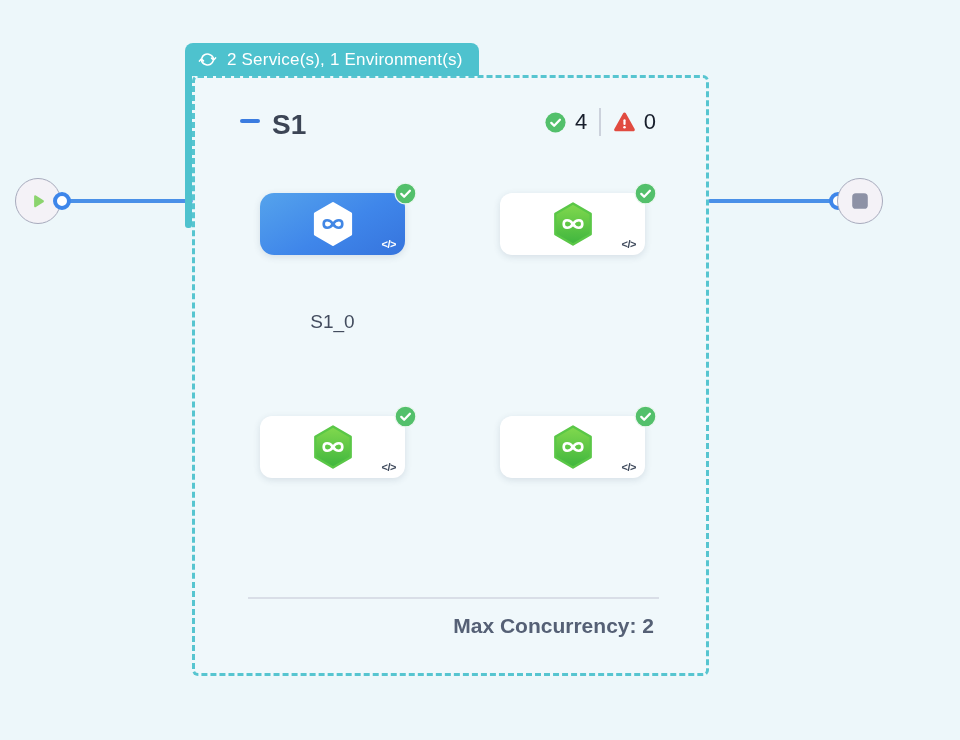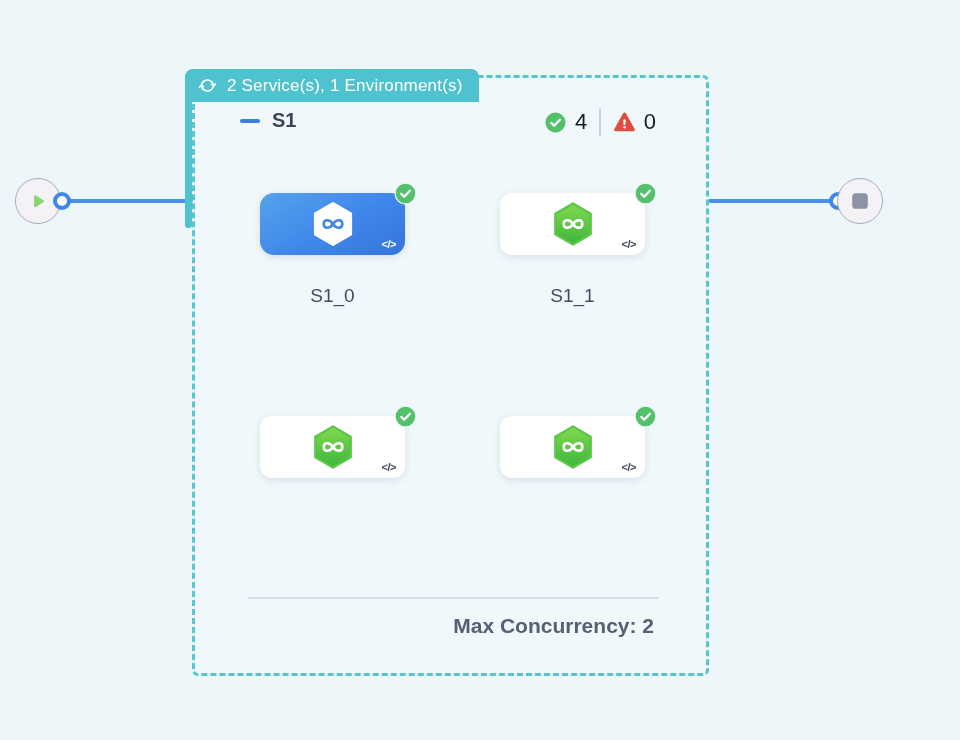--- a/index.html
+++ b/index.html
@@ -35,21 +35,21 @@
   }
   .handle.left{left:53px;}
   .handle.right{left:829px;}
   
   .matrix-badge{
     position:absolute;left:185px;top:43px;height:33px;
     background:#4ec2ce;border-radius:8px 8px 0 0;
     display:flex;align-items:center;gap:9px;
     padding:0 16px 0 12px;
     color:#fff;font-size:17px;font-weight:500;letter-spacing:.2px;
-    cursor:pointer;white-space:nowrap;margin-top:26px;
+    cursor:pointer;white-space:nowrap;
   }
   .badge-strip{
     position:absolute;left:185px;top:75px;width:7px;height:153px;
     background:#4ec2ce;border-radius:0 0 3px 3px;
   }
   
   .group-box{
     position:absolute;left:192px;top:75px;width:517px;height:601px;
     border:3.5px dashed #57c5d0;border-radius:6px;
     box-sizing:border-box;
@@ -58,21 +58,21 @@
   .stage-header{position:absolute;left:0;top:0;width:100%;height:70px;}
   .collapse-btn{
     position:absolute;left:45px;top:36px;width:22px;height:14px;
     display:flex;align-items:center;cursor:pointer;
   }
   .collapse-btn .minus{
     width:20px;height:4.5px;background:#3b7ce0;border-radius:2.5px;
   }
   .stage-name{
     position:absolute;left:77px;top:31px;
-    font-size:20px;font-weight:600;color:#3c4555;
+    font-size:28px;font-weight:600;color:#3c4555;
   }
   .counts{
     position:absolute;right:50px;top:30px;
     display:flex;align-items:center;gap:8px;
   }
   .count-num{font-size:22px;font-weight:500;color:#171e2b;}
   .count-divider{width:1.5px;height:28px;background:#ccd2dc;margin:0 4px;}
   
   .service-cell{position:absolute;width:145px;}
   .cell-0{left:65px;top:115px;}
@@ -96,21 +96,21 @@
   .check-badge{
     position:absolute;right:-12px;top:-11px;width:23px;height:23px;
   }
   .code-icon{
     position:absolute;right:9px;bottom:5px;
     font-size:11px;font-weight:700;letter-spacing:-0.5px;
     color:#3f4a5c;font-family:"Liberation Sans","DejaVu Sans",sans-serif;
   }
   .service-card.selected .code-icon{color:#fff;}
   .service-name{
-    margin-top:30px;text-align:center;
+    margin-top:56px;text-align:center;
     font-size:19px;color:#434c5e;
   }
   
   .footer-divider{
     position:absolute;left:53px;top:519px;width:411px;height:1.5px;
     background:#d9dee7;
   }
   .max-concurrency{
     position:absolute;right:52px;top:536px;
     font-size:21px;font-weight:700;color:#556075;
@@ -207,21 +207,20 @@
           </svg>
         </span>
         <span class="check-badge">
           <svg width="23" height="23" viewBox="0 0 24 24">
             <circle cx="12" cy="12" r="10.8" fill="#53c06b" stroke="#eaf6ef" stroke-width="1.2"></circle>
             <path d="M7.6 12.4 l3 3 L16.6 9.2" fill="none" stroke="#fff" stroke-width="2.4" stroke-linecap="round" stroke-linejoin="round"></path>
           </svg>
         </span>
         <span class="code-icon">&lt;/&gt;</span>
       </div>
-      <div class="service-name">S1_1</div>
     </div>
 
     <div class="service-cell cell-2">
       <div class="service-card">
         <span class="hex-wrap">
           <svg width="41" height="45" viewBox="0 0 44 48">
             <defs>
               <linearGradient id="hg2" x1="0" y1="0" x2="0" y2="1">
                 <stop offset="0" stop-color="#82d94e"></stop>
                   <stop offset="1" stop-color="#3eb53e"></stop>

